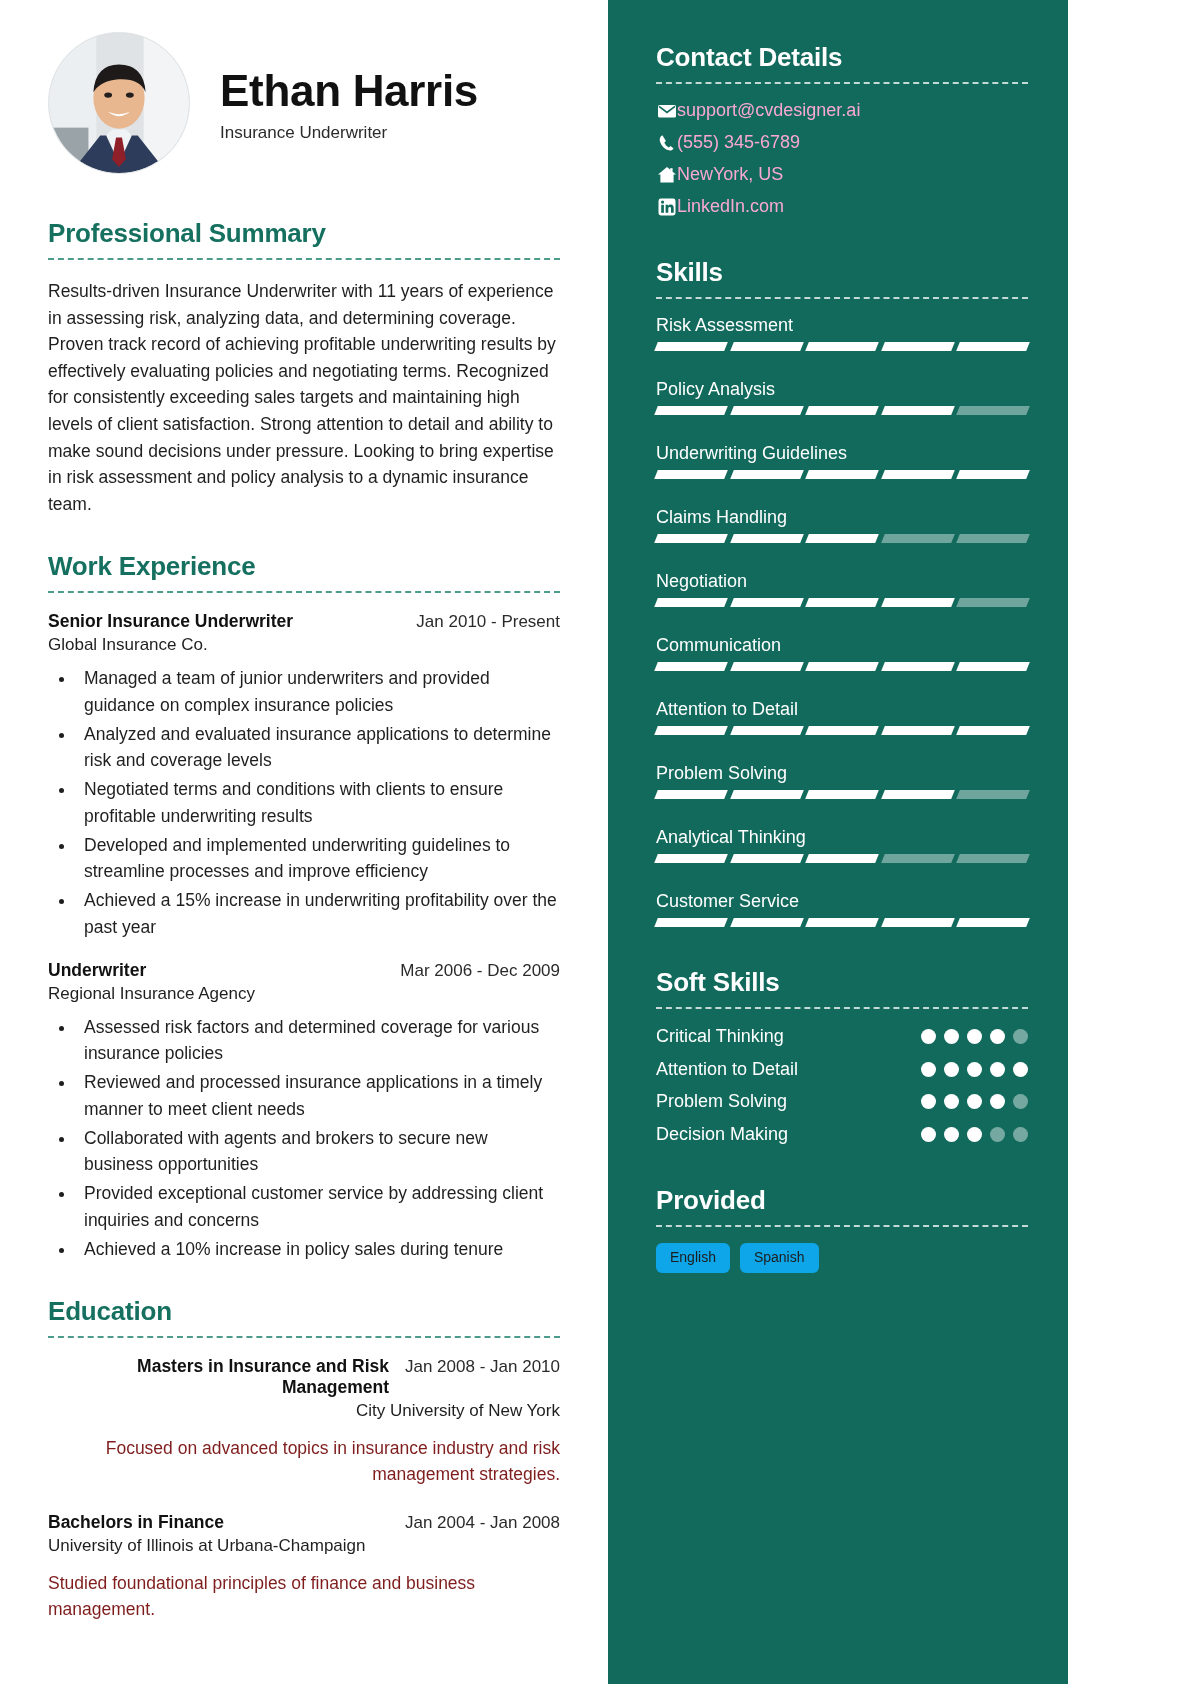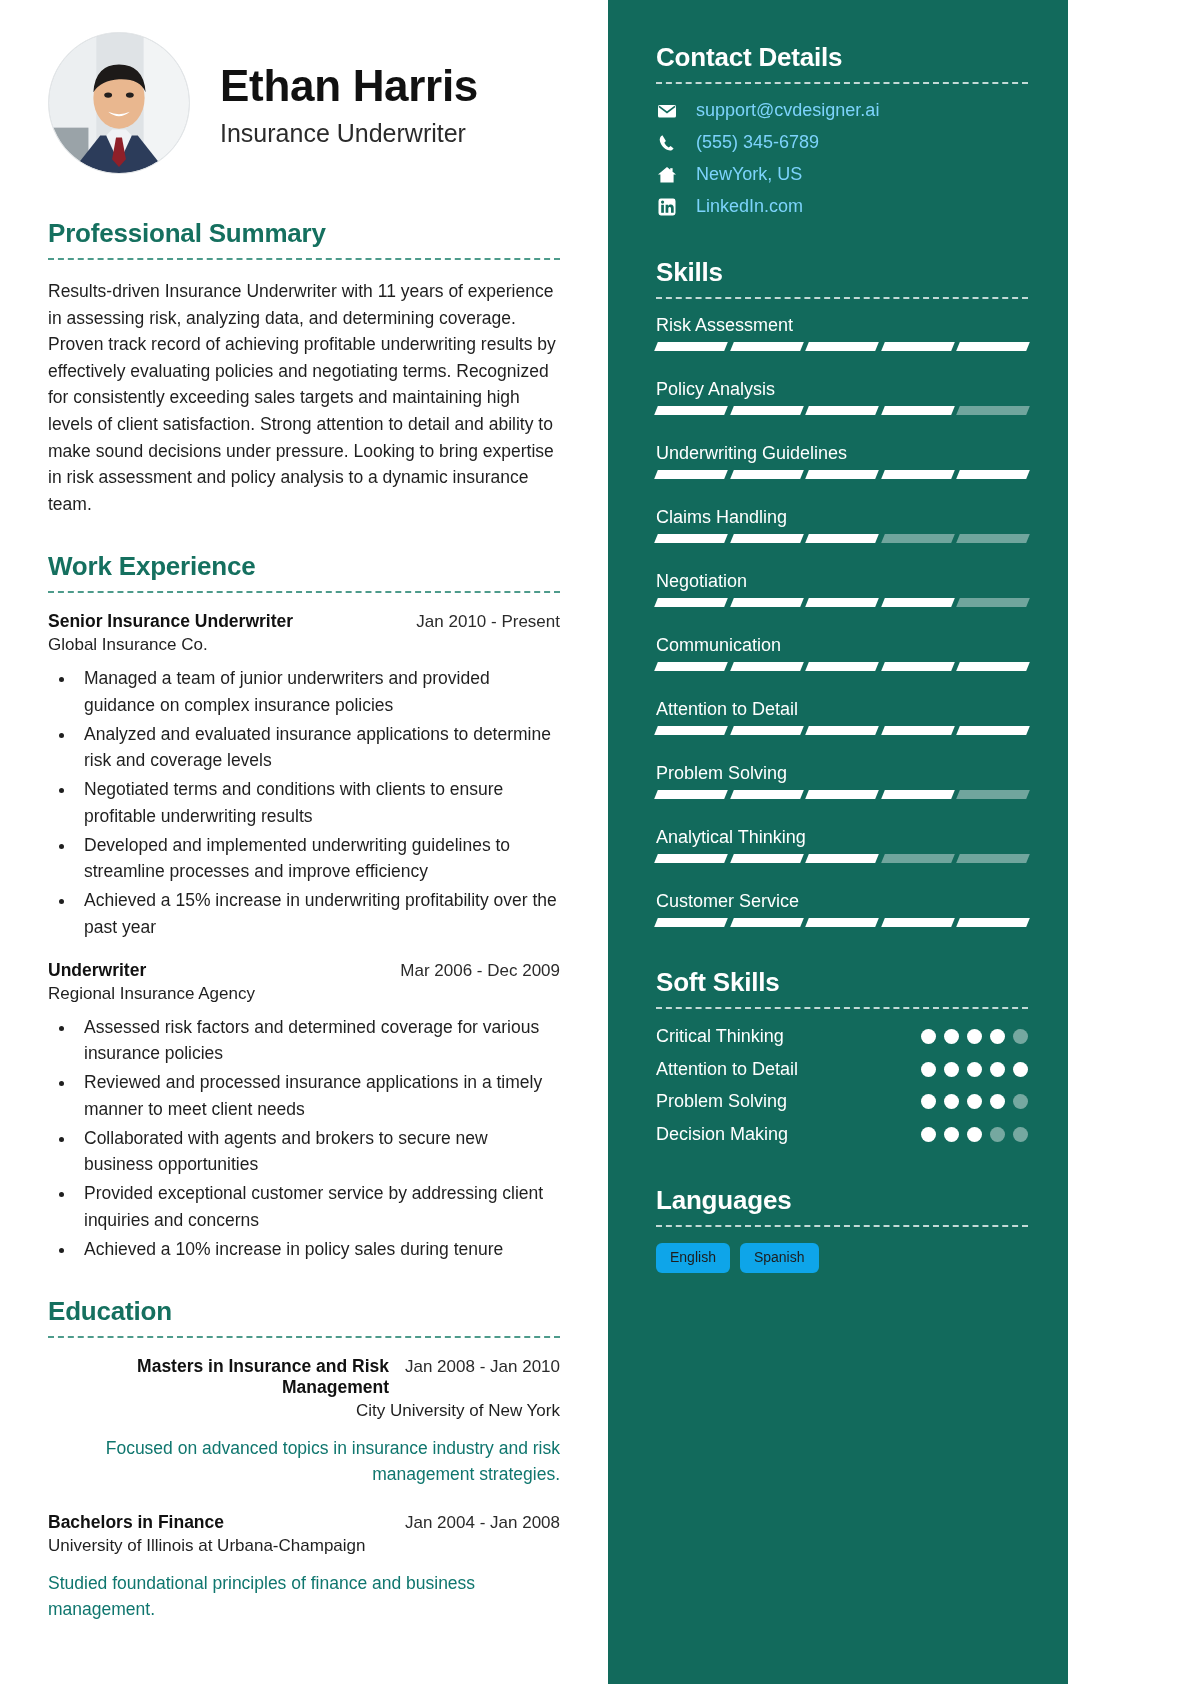--- a/index.html
+++ b/index.html
@@ -48,21 +48,21 @@
 
   .name {
     font-size: 44px;
     font-weight: bold;
     color: #111111;
     letter-spacing: -0.3px;
     line-height: 1.1;
   }
 
   .job-title {
-    font-size: 25px;
+    font-size: 17px;
     color: #2b2b2b;
     margin-top: 7px;
     line-height: 1.2;
   }
 
   
   .sec { margin-bottom: 34px; }
 
   .sec-title {
     font-size: 26px;
@@ -121,21 +121,21 @@
     font-size: 17.5px;
     line-height: 1.5;
     color: #1f1f1f;
     margin-bottom: 3px;
     padding-left: 8px;
   }
 
   .entry-desc {
     font-size: 17.5px;
     line-height: 1.5;
-    color: #0f766e;
+    color: #7f1d1d;
     margin-top: 14px;
   }
 
   
   .side-col {
     width: 460px;
     background: #126a5c;
     color: #ffffff;
     padding: 42px 40px 24px 48px;
   }
@@ -153,24 +153,24 @@
     margin-top: 9px;
     margin-bottom: 16px;
     border-top: 2px dashed rgba(255,255,255,0.75);
     height: 0;
   }
 
   .contact-list { list-style: none; }
   .contact-item {
     display: flex;
     align-items: center;
-    gap: 19px;
+    gap: 0;
     margin-bottom: 11px;
     font-size: 18px;
-    color: #7dd3fc;
+    color: #f9a8d4;
   }
   .contact-item .ic {
     width: 21px;
     flex: 0 0 21px;
     display: flex;
     align-items: center;
     justify-content: center;
   }
   .contact-item .ic svg { display: block; }
 
@@ -530,21 +530,21 @@
               <span class="dot"></span>
               <span class="dot"></span>
               <span class="dot off"></span>
               <span class="dot off"></span>
             </div>
           </div>
         </div>
     </div>
 
     <div class="side-sec">
-      <div class="side-title">Languages</div>
+      <div class="side-title">Provided</div>
       <div class="side-rule"></div>
       <div class="lang-wrap" id="lang-list">
           <span class="lang-chip">English</span>
           <span class="lang-chip">Spanish</span>
         </div>
     </div>
 
   </div>
 </div>
 

